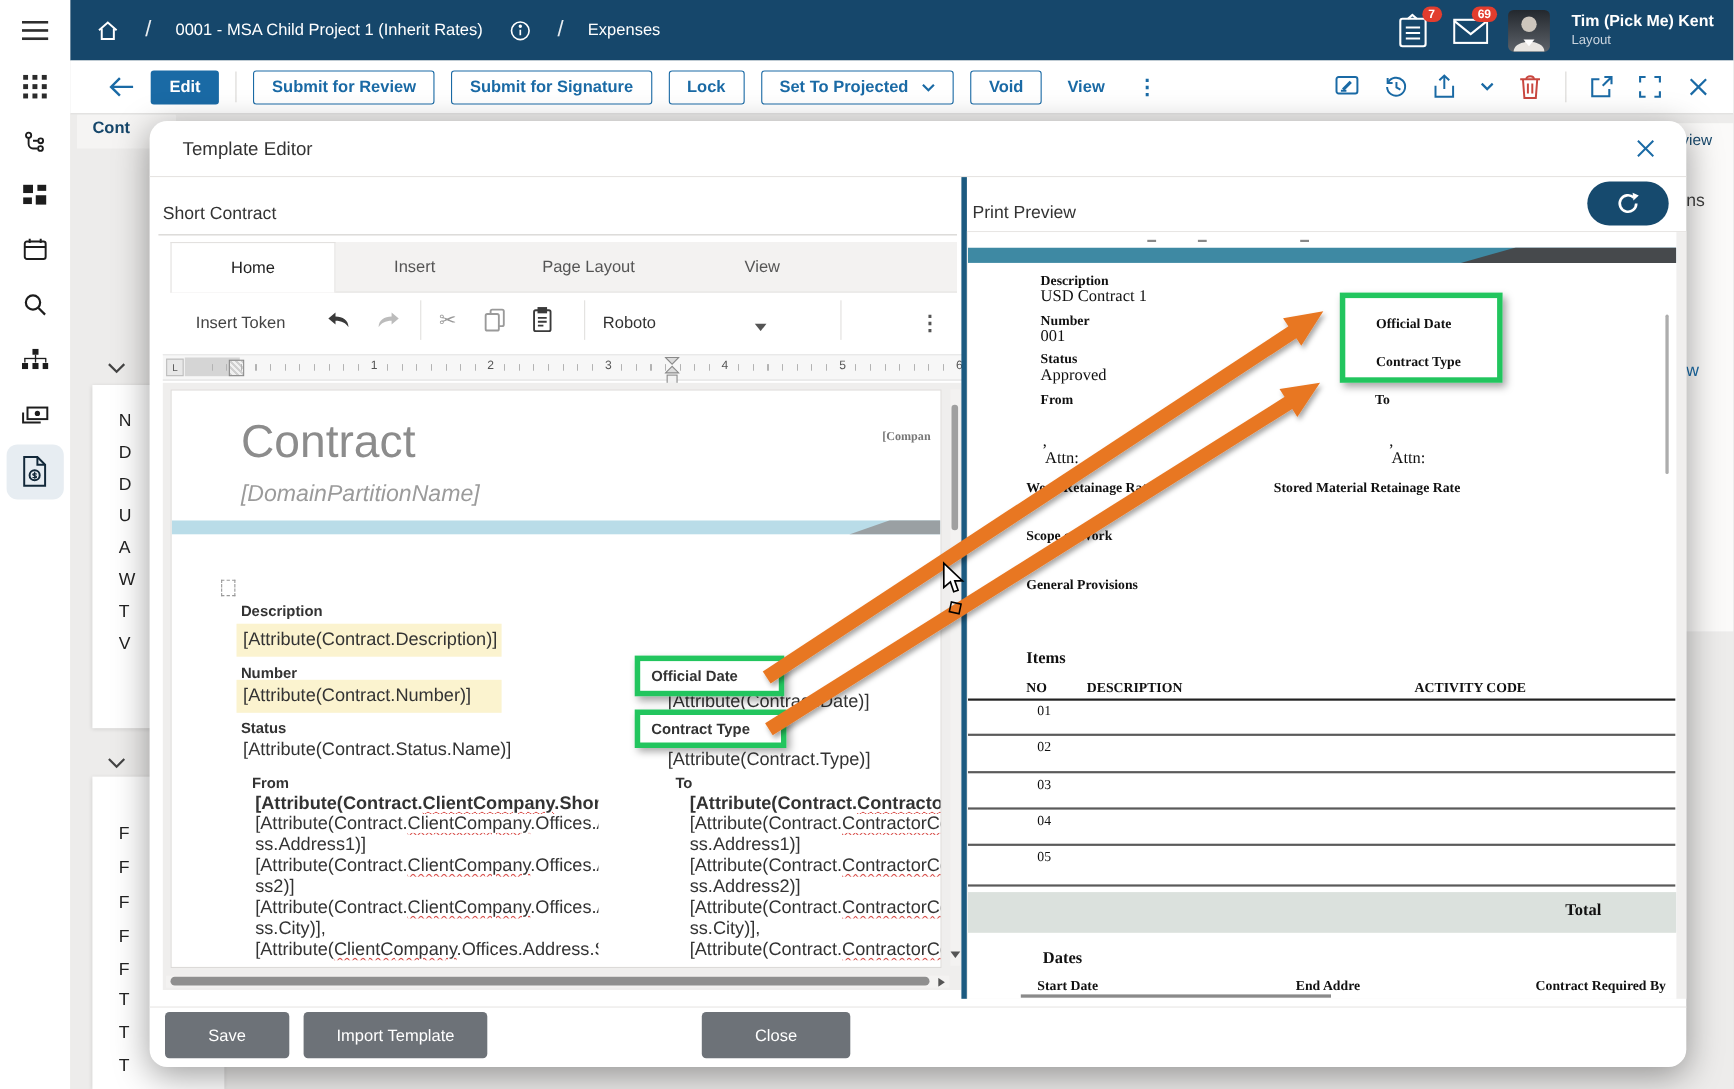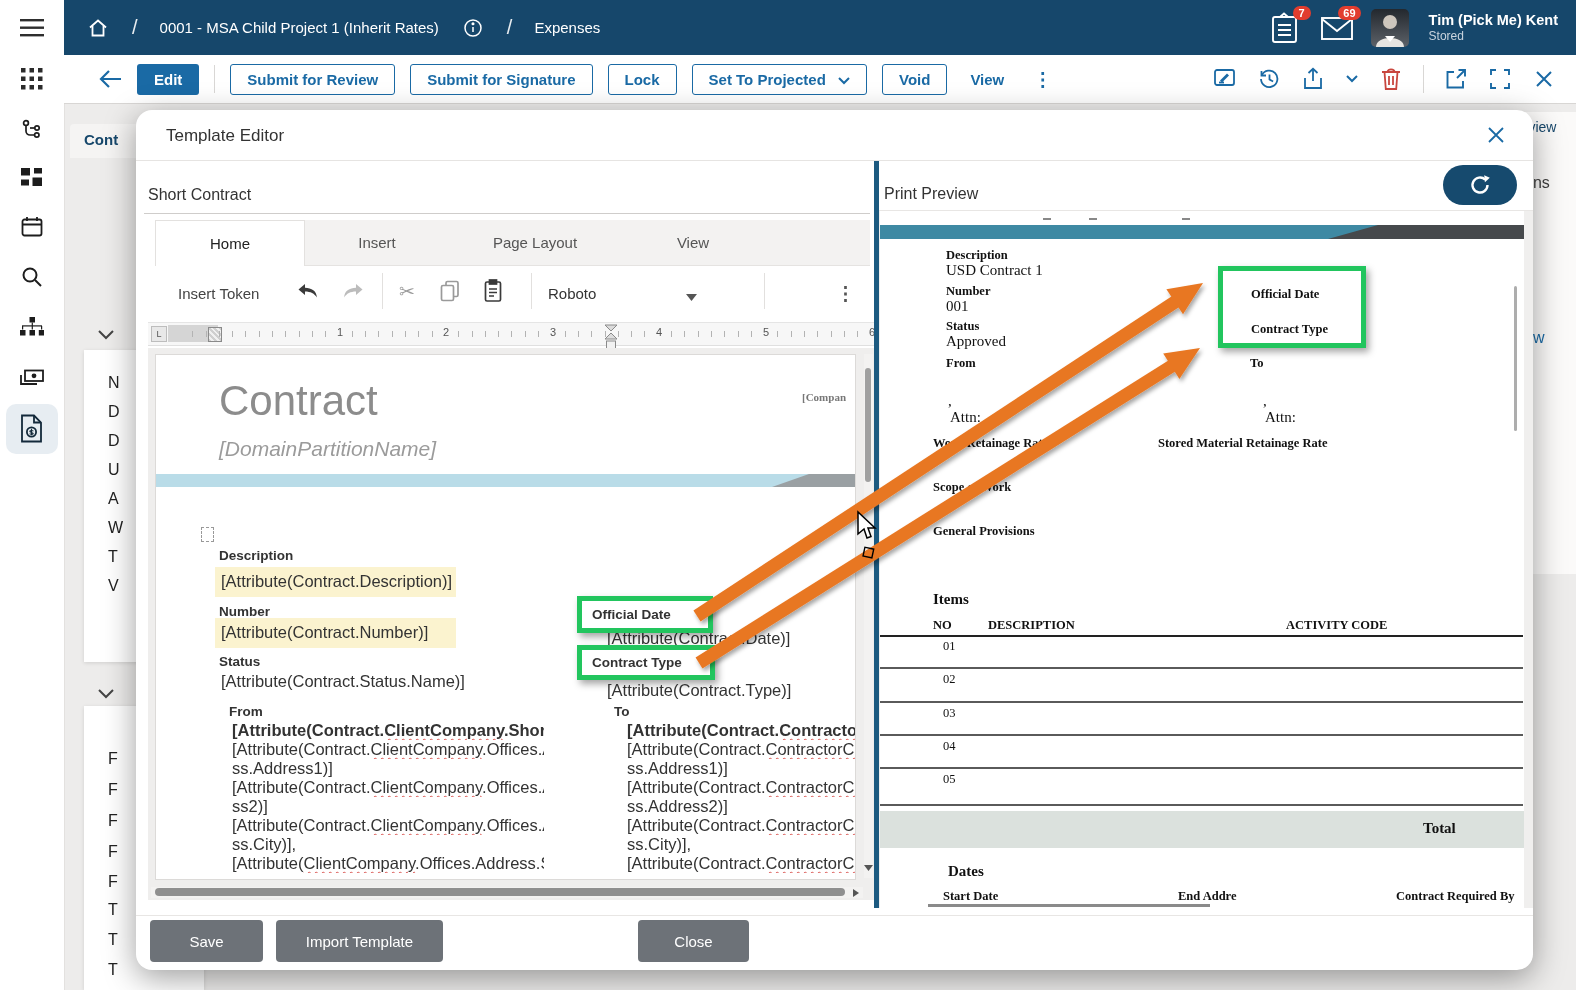--- a/index.html
+++ b/index.html
@@ -25,21 +25,21 @@
   .tb-left{display:flex;align-items:center;gap:15px;padding-left:34px;}
   .btn-solid{background:#1a6aa5;color:#fff;font-size:15px;font-weight:bold;border-radius:3px;padding:7px 17px;cursor:pointer;}
   .btn-out{border:1.5px solid #1a6aa5;color:#1a6aa5;font-size:15px;font-weight:bold;border-radius:3px;padding:6px 16px;background:#fff;cursor:pointer;}
   .btn-text{color:#1a6aa5;font-size:15px;font-weight:bold;cursor:pointer;}
   .vdiv{width:1px;height:28px;background:#d9d7d5;}
   .tb-right{margin-left:auto;display:flex;align-items:center;gap:20px;padding-right:20px;}
   .icobtn{width:24px;height:24px;display:flex;align-items:center;justify-content:center;cursor:pointer;}
   .dots{color:#1a6aa5;font-size:19px;font-weight:bold;cursor:pointer;}
   
   .bgarea{left:64px;top:103px;width:1512px;height:887px;background:#edeceb;z-index:1;}
-  .bgtab{left:70px;top:124px;width:90px;height:34px;background:#f5f4f3;border-radius:4px 4px 0 0;z-index:2;color:#16476b;font-weight:bold;font-size:15px;padding:7px 0 0 14px;box-sizing:border-box;}
+  .bgtab{left:70px;top:101px;width:90px;height:34px;background:#f5f4f3;border-radius:4px 4px 0 0;z-index:2;color:#16476b;font-weight:bold;font-size:15px;padding:7px 0 0 14px;box-sizing:border-box;}
   .bgpanel{background:#fff;z-index:2;box-shadow:0 1px 4px rgba(0,0,0,.12);}
   .bgletter{position:absolute;left:24px;font-size:16px;color:#222;z-index:2;}
   .chev{z-index:2;}
   .rfrag{z-index:2;}
   
   .modal{left:136px;top:110px;width:1397px;height:860px;background:#fff;border-radius:16px;box-shadow:0 8px 32px rgba(0,0,0,.38);z-index:10;}
   .m-title{left:30px;top:16px;font-size:17px;color:#333;}
   .m-close{left:1350px;top:15px;width:22px;height:22px;cursor:pointer;}
   .m-hdiv{left:0;top:50px;width:1397px;height:1px;background:#e6e4e2;}
   .tplname{left:12px;top:76px;font-size:16px;color:#333;cursor:text;}
@@ -248,21 +248,21 @@
       </div>
       <div class="avatar">
         <svg width="38" height="38">
             <circle cx="19" cy="13" r="7" fill="#cdc6bd"></circle>
             <path d="M5 38 C5 26 33 26 33 38 Z" fill="#e8e5e1"></path>
             <path d="M14 27 L19 33 L24 27 Z" fill="#fff"></path>
           </svg>
       </div>
       <div>
         <div class="uname">Tim (Pick Me) Kent</div>
-        <div class="ucomp">Stored</div>
+        <div class="ucomp">Layout</div>
       </div>
     </div>
   </div>
 
   <div class="abs toolbar">
     <div class="tb-left">
       <span class="icobtn">
           <svg width="24" height="20" fill="none" stroke="#1a6aa5" stroke-width="2.2">
             <path d="M11 2 L3 10 L11 18 M3 10 H23"></path>
           </svg>
@@ -547,21 +547,21 @@
         <span class="plbl" style="left:516px;top:678px">Contract Required By</span>
         <div class="abs" style="left:48px;top:693px;width:282px;height:3px;background:#8a8a8a;"></div>
 
         <div class="abs" style="left:634px;top:75px;width:3px;height:145px;background:#adadad;border-radius:2px;"></div>
       </div>
     </div>
 
     <div class="abs f-div"></div>
     <div class="fbtn" style="left:14px;width:113px;">Save</div>
     <div class="fbtn" style="left:140px;width:167px;">Import Template</div>
-    <div class="fbtn" style="left:502px;width:111px;">Close</div>
+    <div class="fbtn" style="left:502px;width:135px;">Close</div>
   </div>
 
   <svg class="abs overlay" viewBox="0 0 1576 990">
     <defs>
       <filter id="as" x="-20%" y="-20%" width="140%" height="140%">
           <feDropShadow dx="2" dy="3" stdDeviation="2.2" flood-opacity="0.35"></feDropShadow>
         </filter>
     </defs>
     <g filter="url(#as)">
       <line x1="697" y1="616" x2="1178" y2="300" stroke="#e87722" stroke-width="13"></line>

